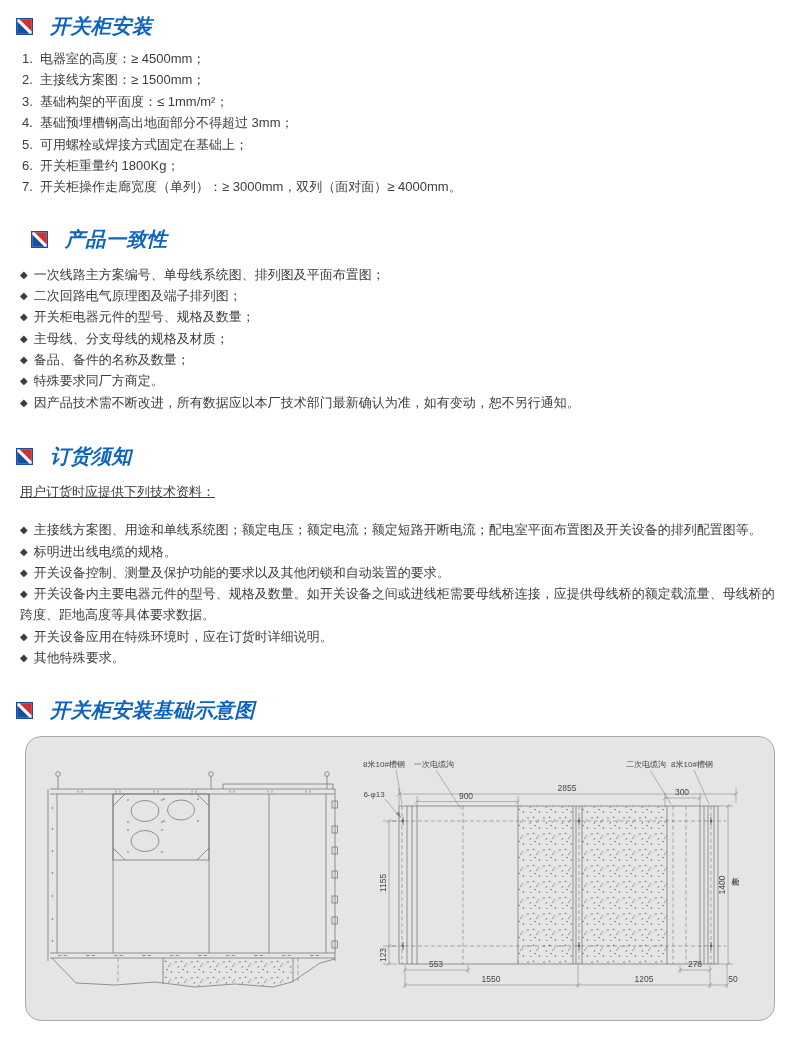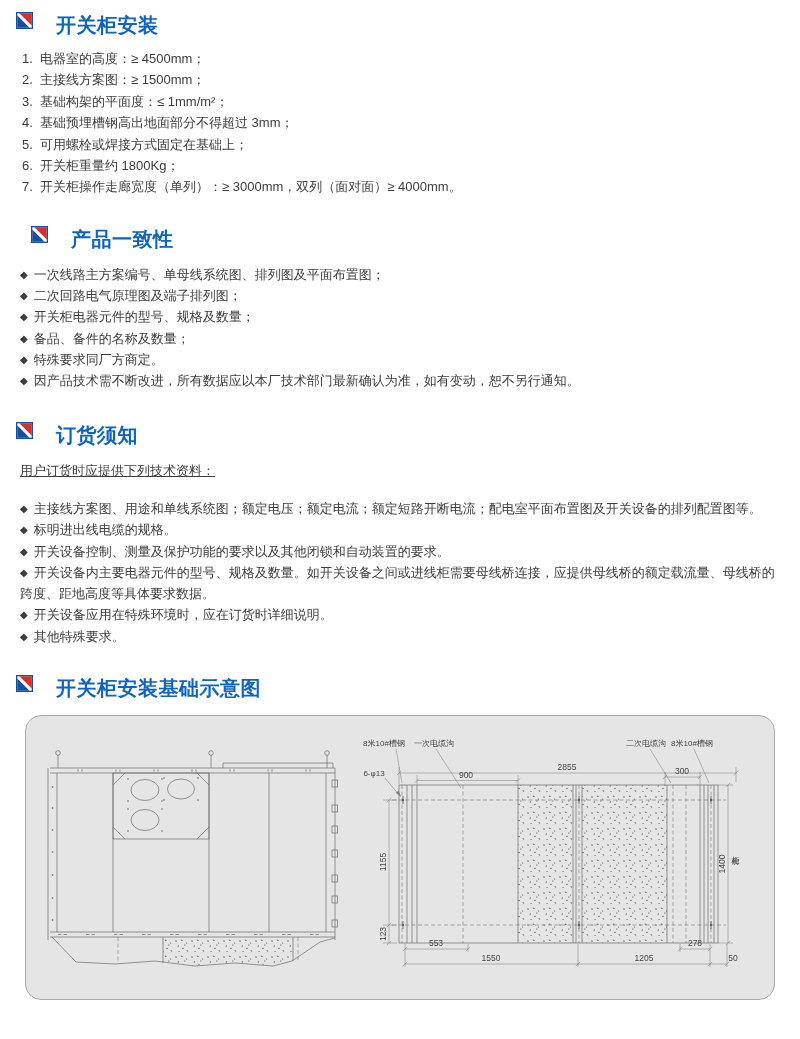--- a/index.html
+++ b/index.html
@@ -1,21 +1,21 @@
 <!DOCTYPE html>
 <html><head>
 <meta charset="utf-8">
 <style>
   html,body { margin:0; padding:0; }
   body {
     width:800px; height:1039px; background:#ffffff; overflow:hidden; position:relative;
     font-family:"Liberation Sans","DejaVu Sans",sans-serif; color:#3d3d3d;
   }
   .page { padding:12px 18px 0 16px; }
-  .sec-header { display:flex; gap:23px; height:28px; }
+  .sec-header { display:flex; align-items:center; gap:17px; height:28px;font-style:italic; }
   .sec-title { font-size:20px; font-weight:700; color:#0d64c0; letter-spacing:0.5px; }
   .marker { width:17px; height:17px; flex:0 0 auto; }
   .num-list { margin:8px 0 0 6px; }
   .num-list .li { line-height:21.4px; font-size:13px; }
   .num { display:inline-block; width:18px; }
   .b-list { margin:10px 0 0 4px; max-width:762px; }
   .b-list .li { line-height:21.3px; font-size:13px; }
   .diamond { font-size:10px; margin-right:6px; vertical-align:1px; }
   .intro { font-size:13px; line-height:21.3px; margin:10px 0 0 4px;text-decoration:underline; }
   .mt-s2 { margin-top:28px;margin-left:15px; }
@@ -59,20 +59,21 @@
       <polygon points="4,1.5 18.5,1.5 18.5,16" fill="#d4302e"></polygon>
       <polygon points="1.5,4 16,18.5 1.5,18.5" fill="#164fa0"></polygon>
       <rect x="0.75" y="0.75" width="18.5" height="18.5" fill="none" stroke="#164fa0" stroke-width="1.5"></rect>
     </svg>
     <span class="sec-title">产品一致性</span>
   </div>
   <div class="b-list">
     <div class="li"><span class="diamond">◆</span><span class="txt">一次线路主方案编号、单母线系统图、排列图及平面布置图；</span></div>
     <div class="li"><span class="diamond">◆</span><span class="txt">二次回路电气原理图及端子排列图；</span></div>
     <div class="li"><span class="diamond">◆</span><span class="txt">开关柜电器元件的型号、规格及数量；</span></div>
+    <div class="li"><span class="diamond">◆</span><span class="txt">主母线、分支母线的规格及材质；</span></div>
     <div class="li"><span class="diamond">◆</span><span class="txt">备品、备件的名称及数量；</span></div>
     <div class="li"><span class="diamond">◆</span><span class="txt">特殊要求同厂方商定。</span></div>
     <div class="li"><span class="diamond">◆</span><span class="txt">因产品技术需不断改进，所有数据应以本厂技术部门最新确认为准，如有变动，恕不另行通知。</span></div>
   </div>
 
   <div class="sec-header mt-s3">
     <svg class="marker" viewBox="0 0 20 20">
       <polygon points="4,1.5 18.5,1.5 18.5,16" fill="#d4302e"></polygon>
       <polygon points="1.5,4 16,18.5 1.5,18.5" fill="#164fa0"></polygon>
       <rect x="0.75" y="0.75" width="18.5" height="18.5" fill="none" stroke="#164fa0" stroke-width="1.5"></rect>

